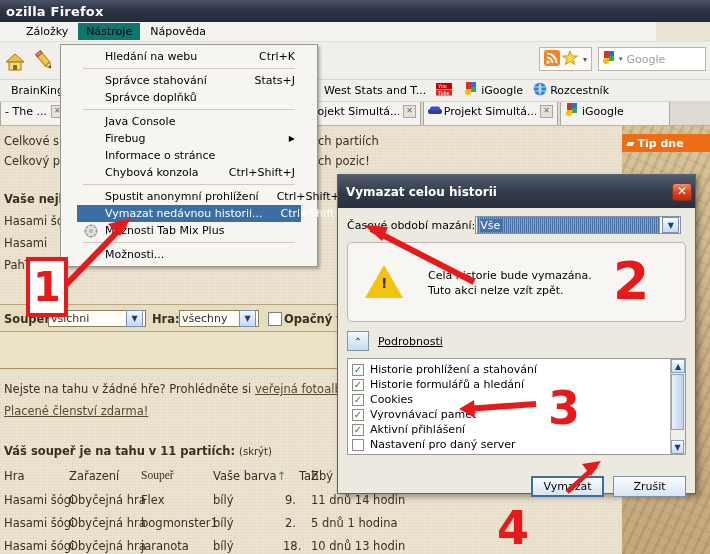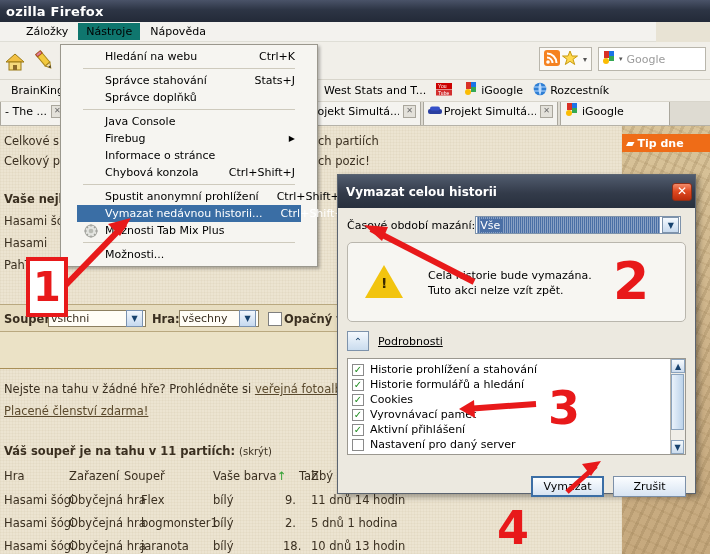--- a/index.html
+++ b/index.html
@@ -334,21 +334,21 @@
   </div>
   <div class="pgtxt lnk" style="left:4px;top:278px;">Placené členství zdarma!</div>
 
   <div class="pgtxt b" style="left:4px;top:318px;">
     <span>Váš soupeř je na tahu v 11 partiích:</span>
     <span style="font-weight:normal;font-size:10px;">(skrýt)</span>
   </div>
   <div>
     <div class="pgtxt" style="left:4px;top:343px;">Hra</div>
     <div class="pgtxt" style="left:69px;top:343px;">Zařazení</div>
-    <div class="pgtxt" style="left:124px;top:343px;">Soupeř</div>
+    <div class="pgtxt" style="left:141px;top:343px;font-family:Liberation Serif, serif;">Soupeř</div>
     <div class="pgtxt" style="left:213px;top:343px;">Vaše barva</div>
     <div class="pgtxt" style="left:277px;top:343px;color:#39a339;">↑</div>
     <div class="pgtxt" style="left:287px;top:343px;margin-left:12px;">Tah</div>
     <div class="pgtxt" style="left:311px;top:343px;">Zbý</div>
   </div>
 
   <div>
     <div class="pgtxt" style="left:4px;top:367px;">Hasami šógi</div>
     <div class="pgtxt" style="left:69px;top:367px;">Obyčejná hra</div>
     <div class="pgtxt" style="left:141px;top:367px;">Flex</div>

